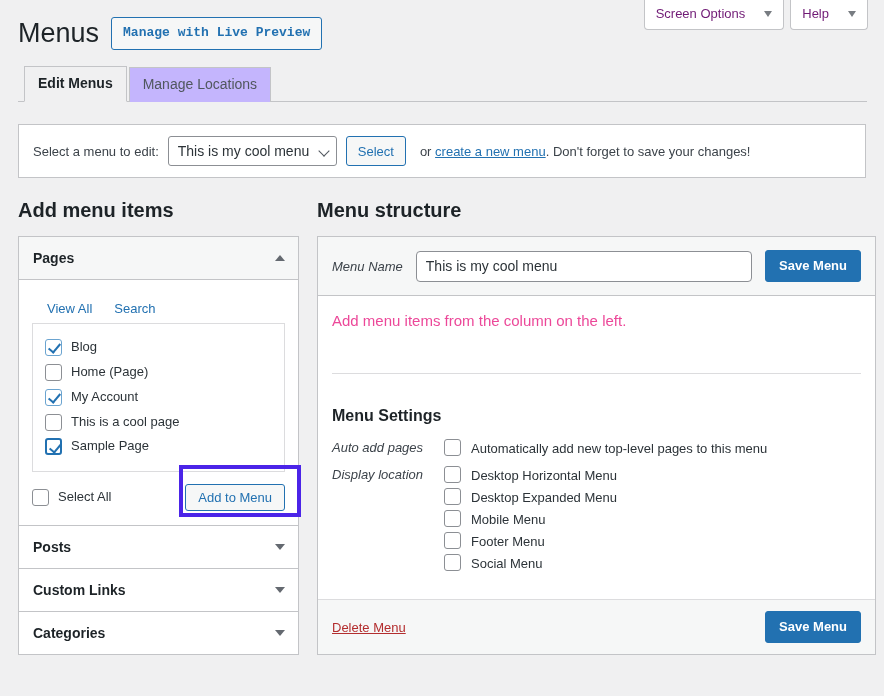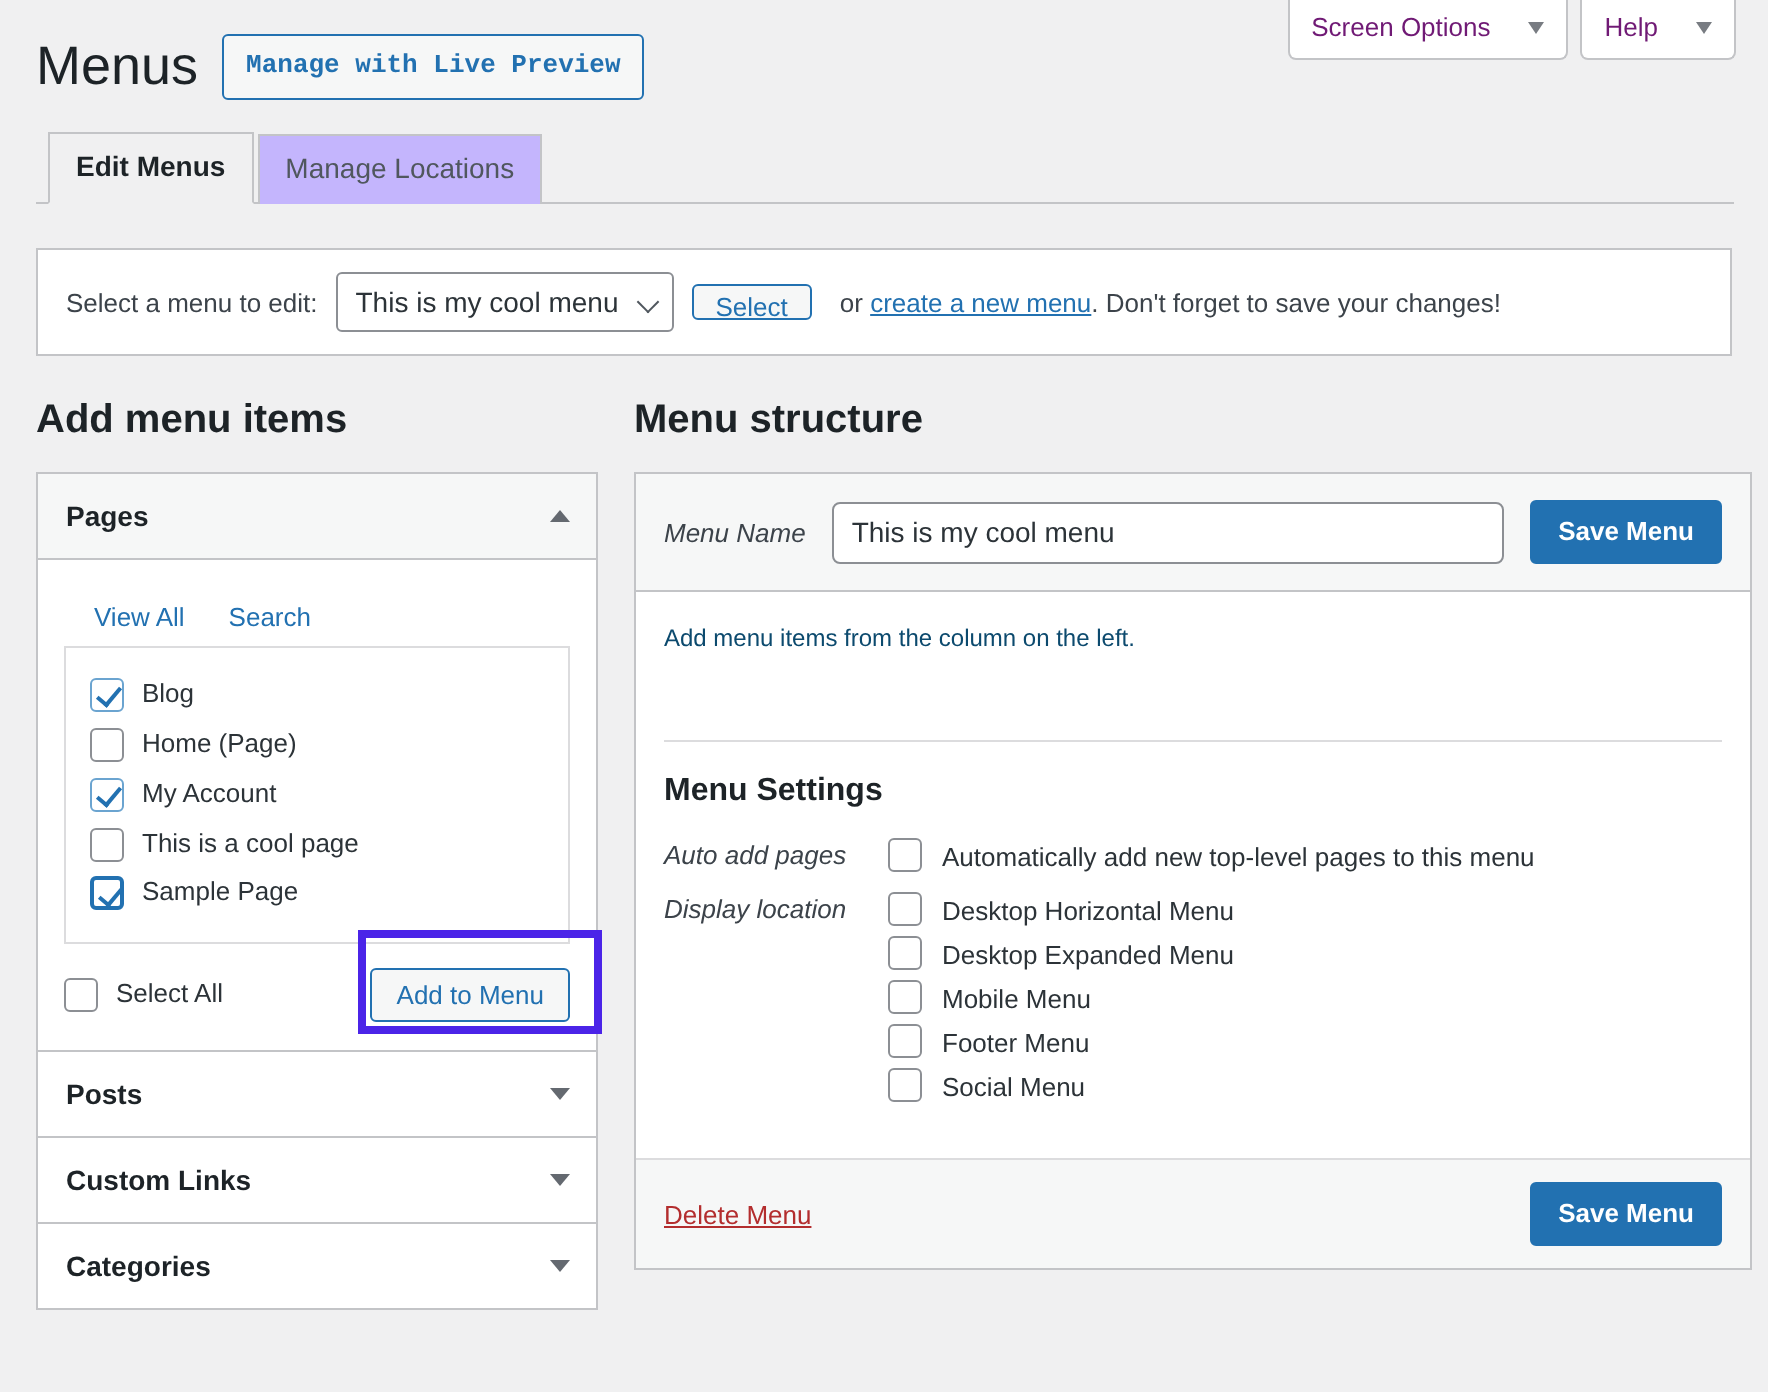--- a/index.html
+++ b/index.html
@@ -141,21 +141,21 @@
     border-bottom: 1.6px solid #50575e;
     transform: rotate(45deg);
     pointer-events: none;
   }
   .btn-secondary {
     border: 1px solid #2271b1;
     background: #f6f7f7;
     color: #2271b1;
     border-radius: 3px;
     padding: 4px 11px;
-    height: 18px;
+    height: 30px;
     font-size: 13px;
     cursor: pointer;
     font-family: "Liberation Sans", sans-serif;
     line-height: 1;
   }
   .bar-rest { margin-left: 5px; }
   .link { color: #2271b1; text-decoration: underline; cursor: pointer; }
 
   
   .columns {
@@ -336,29 +336,29 @@
     color: #fff;
     font-size: 13px;
     font-weight: 600;
     border-radius: 3px;
     padding: 6px 13px;
     cursor: pointer;
     font-family: "Liberation Sans", sans-serif;
     line-height: 1.4;
   }
   .panel-body { padding: 16px 14px 0 14px; }
-  .empty-note { font-size: 12px; color: #0c4a6e; margin: 0 0 0 0; }
+  .empty-note { font-size: 15px; color: #ec4899; margin: 0 0 0 0; }
   .divider { border: none; border-top: 1px solid #dcdcde; margin: 44px 0 0 0; }
 
   .settings { padding: 14px 14px 18px 14px; }
   .settings h3 {
     font-size: 16px;
     font-weight: 600;
     color: #1d2327;
-    margin: 2px 0 14px 0;
+    margin: 19px 0 14px 0;
   }
   .setting-row {
     display: flex;
     align-items: flex-start;
     margin-bottom: 10px;
   }
   .setting-label {
     width: 112px;
     min-width: 112px;
     font-style: italic;

